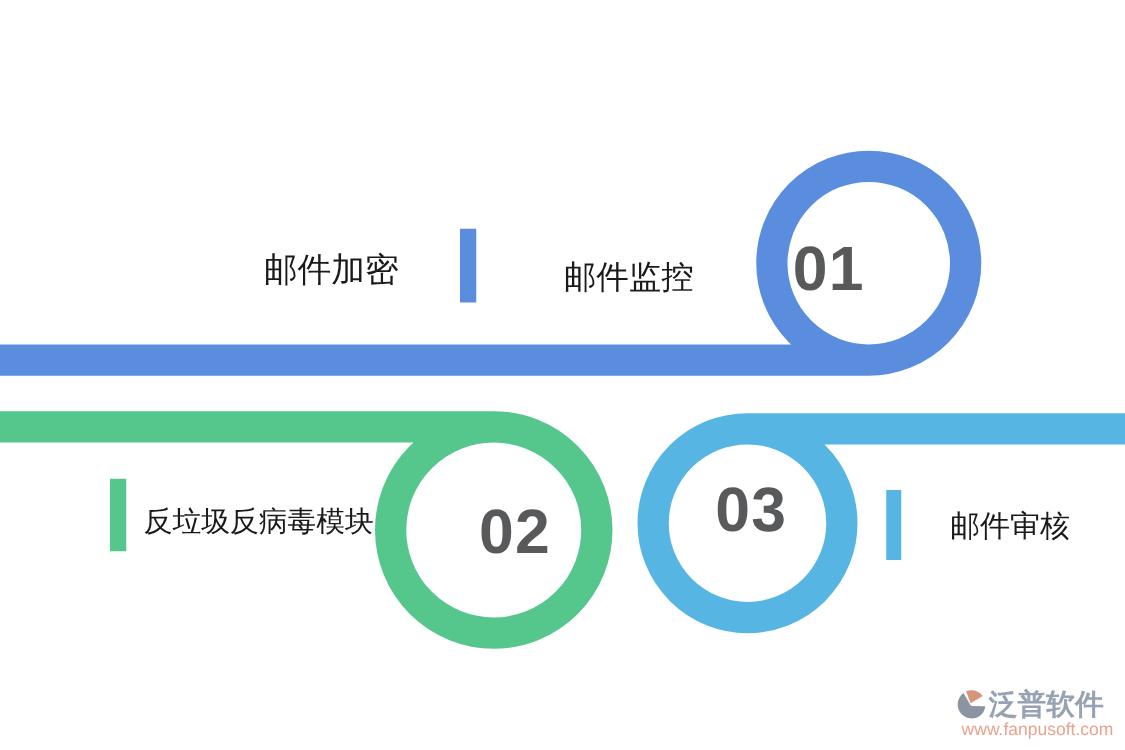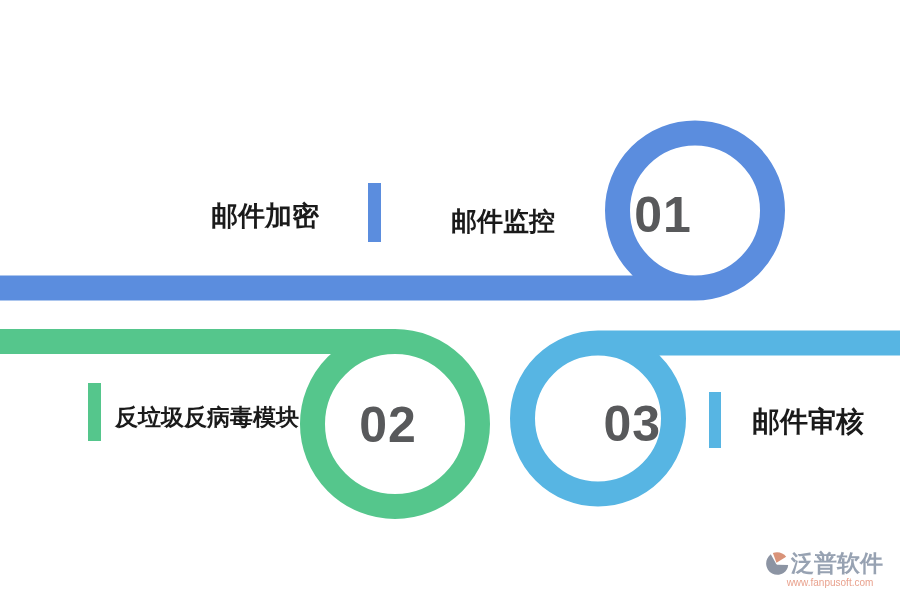--- a/index.html
+++ b/index.html
@@ -10,43 +10,43 @@
   .ribbons{position:absolute;left:0;top:0;}
   .rib{fill:none;stroke-width:25px;stroke-linecap:butt;stroke-linejoin:round;}
   .rib-blue{stroke:var(--c-blue,#5B8DDE);}
   .rib-green{stroke:var(--c-green,#55C68C);}
   .rib-sky{stroke:var(--c-sky,#57B5E3);}
   .bar{position:absolute;}
   .bar-1{left:368px;top:183px;width:13px;height:59px;background:var(--c-blue,#5B8DDE);}
   .bar-2{left:88px;top:383px;width:13px;height:58px;background:var(--c-green,#55C68C);}
   .bar-3{left:709px;top:392px;width:12px;height:56px;background:var(--c-sky,#57B5E3);}
   .label{
-    position:absolute;font-weight:bold;color:var(--c-label,#1A1A1A);
+    position:absolute;font-weight:normal;color:var(--c-label,#1A1A1A);
     white-space:nowrap;text-align:center;
   }
   .label-1{left:200px;top:203px;width:130px;font-size:27px;line-height:27px;}
   .label-2{left:438px;top:208px;width:130px;font-size:26px;line-height:26px;}
   .label-3{left:107px;top:406px;width:200px;font-size:23px;line-height:23px;}
-  .label-4{left:743px;top:410px;width:130px;font-size:28px;line-height:24px;}
+  .label-4{left:743px;top:410px;width:130px;font-size:24px;line-height:24px;}
   .num{
     position:absolute;width:120px;height:56px;line-height:56px;text-align:center;
     font-size:50px;font-weight:bold;color:var(--c-number,#58595B);letter-spacing:1px;
   }
   .num-1{left:603px;top:187px;}
-  .num-2{left:328px;top:397px;}
-  .num-3{left:541px;top:396px;text-align:right;}
+  .num-2{left:352px;top:397px;}
+  .num-3{left:541px;top:380px;}
   .footer{position:absolute;left:764px;top:551px;width:132px;}
   .footer-row{display:flex;align-items:flex-start;}
   .logo-icon{width:25px;height:25px;flex:0 0 auto;margin-right:2px;}
   .brand{
     font-size:23px;line-height:25px;font-weight:bold;
     color:var(--c-logo_text,#97A2B2);white-space:nowrap;letter-spacing:0px;
   }
   .site-url{
-    font-size:10px;line-height:12px;color:var(--c-logo_url,#E9A28E);
+    font-size:14px;line-height:12px;color:var(--c-logo_url,#E9A28E);
     white-space:nowrap;margin-top:1px;text-align:center;width:100%;
   }
 </style>
 </head>
 <body>
 
 <div class="canvas">
 
   <svg class="ribbons" width="900" height="600" viewBox="0 0 900 600" aria-hidden="true">
     <path class="rib rib-blue" d="M -10 288 H 695 a 77.5 77.5 0 1 0 0 -155 a 77.5 77.5 0 1 0 0 155"></path>

